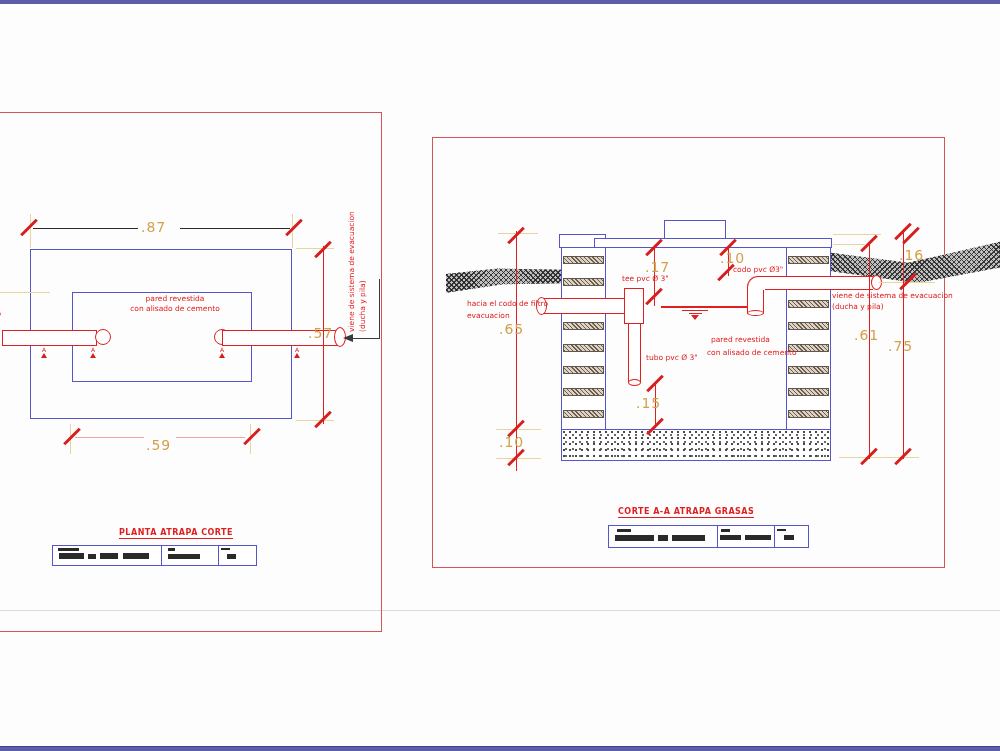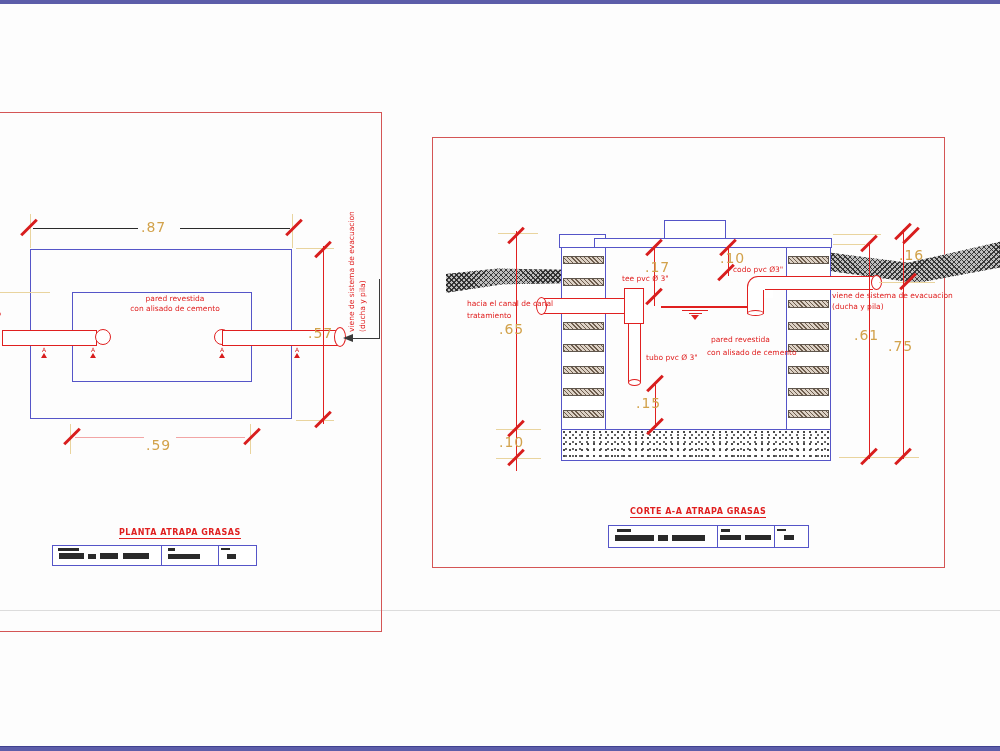--- a/index.html
+++ b/index.html
@@ -99,21 +99,21 @@
     <div class="tick" style="left:61px;top:322px;"></div>
     <div class="tick" style="left:241px;top:322px;"></div>
     <div class="dimtxt" style="left:146px;top:324px;">.59</div>
 
     <div class="vtext" style="left:356px;top:210px;">viene de sistema de evacuacion</div>
     <div class="vtext" style="left:367px;top:210px;">(ducha y pila)</div>
     <div class="abs leader" style="left:379px;top:166px;width:1px;height:60px;"></div>
     <div class="abs leader" style="left:352px;top:225px;width:28px;height:1px;"></div>
     <div class="abs" style="left:343px;top:221px;width:0;height:0;border-top:4.5px solid transparent;border-bottom:4.5px solid transparent;border-right:10px solid #3a3a3a;"></div>
 
-    <div class="title" style="left:119px;top:415px;">PLANTA ATRAPA GRASAS</div>
+    <div class="title" style="left:119px;top:415px;">PLANTA ATRAPA CORTE</div>
     <div class="tbl" style="left:52px;top:432px;width:205px;height:21px;">
       <i class="div" style="left:108px;"></i>
         <i class="div" style="left:165px;"></i>
       <div class="abs blk" style="left:5px;top:2px;width:21px;height:3px;"></div>
       <div class="abs blk" style="left:6px;top:7px;width:25px;height:6px;"></div>
       <div class="abs blk" style="left:35px;top:8px;width:8px;height:5px;"></div>
       <div class="abs blk" style="left:47px;top:7px;width:18px;height:6px;"></div>
       <div class="abs blk" style="left:70px;top:7px;width:26px;height:6px;"></div>
       <div class="abs blk" style="left:115px;top:2px;width:7px;height:3px;"></div>
       <div class="abs blk" style="left:115px;top:8px;width:32px;height:5px;"></div>
@@ -164,22 +164,22 @@
     <div class="abs" style="left:258px;top:177px;width:0;height:0;border-left:4px solid transparent;border-right:4px solid transparent;border-top:5px solid #e02020;"></div>
 
     <div class="abs" style="left:314px;top:138px;width:26px;height:22px;background:#fff;border-left:1.3px solid #e02020;border-top:1.3px solid #e02020;border-top-left-radius:11px;box-sizing:border-box;"></div>
     <div class="pipe" style="left:314px;top:152px;width:17px;height:24px;border-top:none;border-bottom:none;"></div>
     <div class="cap" style="left:314px;top:172px;width:17px;height:6px;"></div>
     <div class="pipe" style="left:332px;top:138px;width:108px;height:14px;border-left:none;border-right:none;"></div>
     <div class="cap" style="left:438px;top:137px;width:11px;height:15px;"></div>
 
     <div class="rtxt" style="left:189px;top:136px;">tee pvc Ø 3"</div>
     <div class="rtxt" style="left:300px;top:127px;">codo pvc Ø3"</div>
-    <div class="rtxt" style="left:34px;top:161px;">hacia el canal de canal</div>
-    <div class="rtxt" style="left:34px;top:173px;">tratamiento</div>
+    <div class="rtxt" style="left:34px;top:161px;">hacia el codo de filtro</div>
+    <div class="rtxt" style="left:34px;top:173px;">evacuacion</div>
     <div class="rtxt" style="left:213px;top:215px;">tubo pvc Ø 3"</div>
     <div class="rtxt" style="left:278px;top:197px;">pared revestida</div>
     <div class="rtxt" style="left:274px;top:210px;">con alisado de cemento</div>
     <div class="rtxt" style="left:399px;top:153px;">viene de sistema de evacuacion</div>
     <div class="rtxt" style="left:399px;top:164px;">(ducha y pila)</div>
 
     <div class="abs tanl" style="left:65px;top:95px;width:40px;height:1px;"></div>
     <div class="abs tanl" style="left:63px;top:291px;width:45px;height:1px;"></div>
     <div class="abs tanl" style="left:63px;top:320px;width:45px;height:1px;"></div>
     <div class="abs red" style="left:83px;top:93px;width:1px;height:240px;"></div>
@@ -213,21 +213,21 @@
     <div class="tick" style="left:425px;top:104px;"></div>
     <div class="tick" style="left:459px;top:92px;"></div>
     <div class="tick" style="left:467px;top:96px;"></div>
     <div class="tick" style="left:464px;top:142px;"></div>
     <div class="tick" style="left:425px;top:317px;"></div>
     <div class="tick" style="left:459px;top:317px;"></div>
     <div class="dimtxt" style="left:421px;top:189px;">.61</div>
     <div class="dimtxt" style="left:455px;top:200px;">.75</div>
     <div class="dimtxt" style="left:466px;top:109px;">.16</div>
 
-    <div class="title" style="left:197px;top:369px;text-align:center;">CORTE A-A ATRAPA GRASAS</div>
+    <div class="title" style="left:185px;top:369px;text-align:center;">CORTE A-A ATRAPA GRASAS</div>
     <div class="tbl" style="left:175px;top:387px;width:201px;height:23px;">
       <i class="div" style="left:108px;"></i>
         <i class="div" style="left:165px;"></i>
       <div class="abs blk" style="left:8px;top:3px;width:14px;height:3px;"></div>
       <div class="abs blk" style="left:6px;top:9px;width:39px;height:6px;"></div>
       <div class="abs blk" style="left:49px;top:9px;width:10px;height:6px;"></div>
       <div class="abs blk" style="left:63px;top:9px;width:33px;height:6px;"></div>
       <div class="abs blk" style="left:112px;top:3px;width:9px;height:3px;"></div>
       <div class="abs blk" style="left:111px;top:9px;width:21px;height:5px;"></div>
       <div class="abs blk" style="left:136px;top:9px;width:26px;height:5px;"></div>

